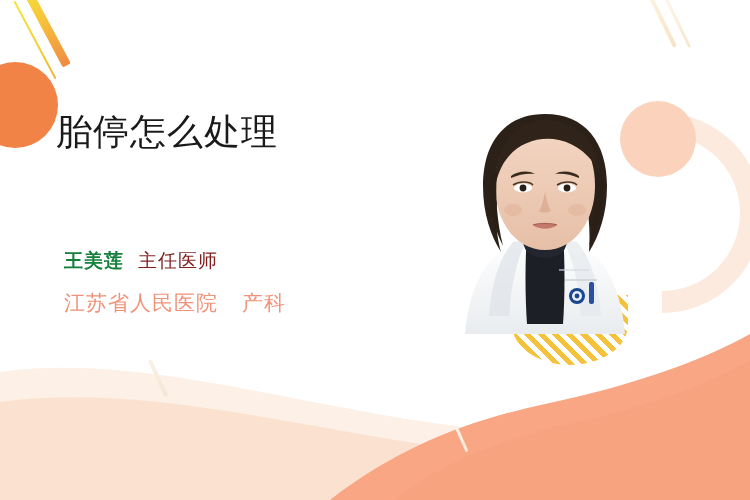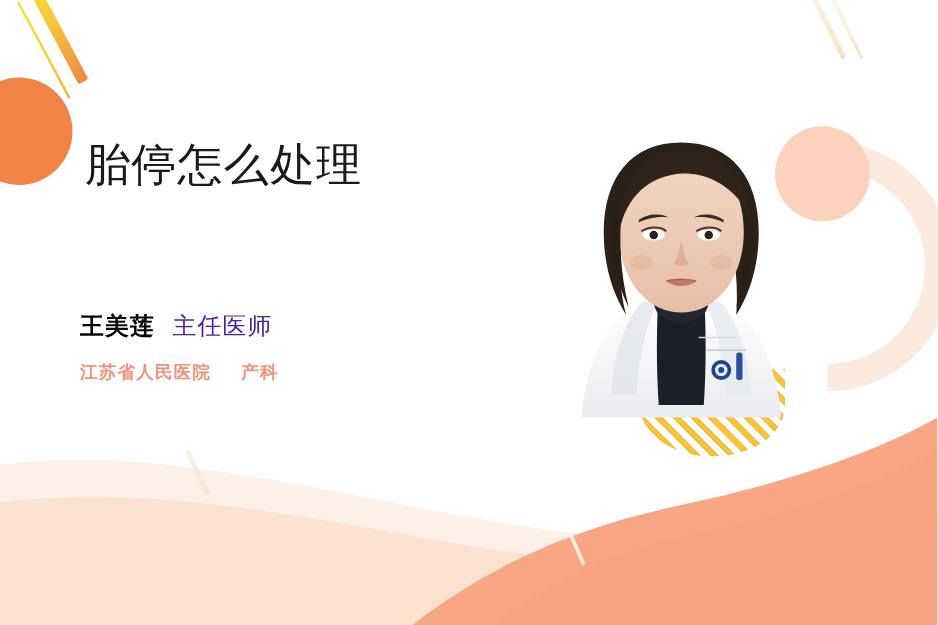--- a/index.html
+++ b/index.html
@@ -20,21 +20,21 @@
   .layer {
     position: absolute;
     top: 0; left: 0;
     width: 750px;
     height: 500px;
     pointer-events: none;
   }
   
   .text-block {
     position: absolute;
-    left: 68px;
+    left: 56px;
     top: 110px;
     width: 400px;
     z-index: 20;
   }
   .title {
     font-size: 36px;
     font-weight: 400;
     color: #1a1a1a;
     letter-spacing: 1px;
     line-height: 1.2;
@@ -44,40 +44,40 @@
   .credit-row {
     position: absolute;
     left: 64px;
     top: 248px;
     z-index: 20;
     white-space: nowrap;
   }
   .doc-name {
     font-size: 19px;
     font-weight: bold;
-    color: #000000;
+    color: #15803d;
     letter-spacing: 1px;
   }
   .doc-title {
     font-size: 19px;
     font-weight: 400;
-    color: #4c1d95;
+    color: #7f1d1d;
     letter-spacing: 1px;
     margin-left: 14px;
   }
   .affil-row {
     position: absolute;
     left: 64px;
     top: 289px;
     z-index: 20;
     white-space: nowrap;
   }
   .hospital, .dept {
-    font-size: 14px;
-    font-weight: 700;
+    font-size: 21px;
+    font-weight: 400;
     color: #f0937a;
     letter-spacing: 1px;
   }
   .dept { margin-left: 24px; }
   
   .left-circle {
     position: absolute;
     left: -28px;
     top: 62px;
     width: 86px;

